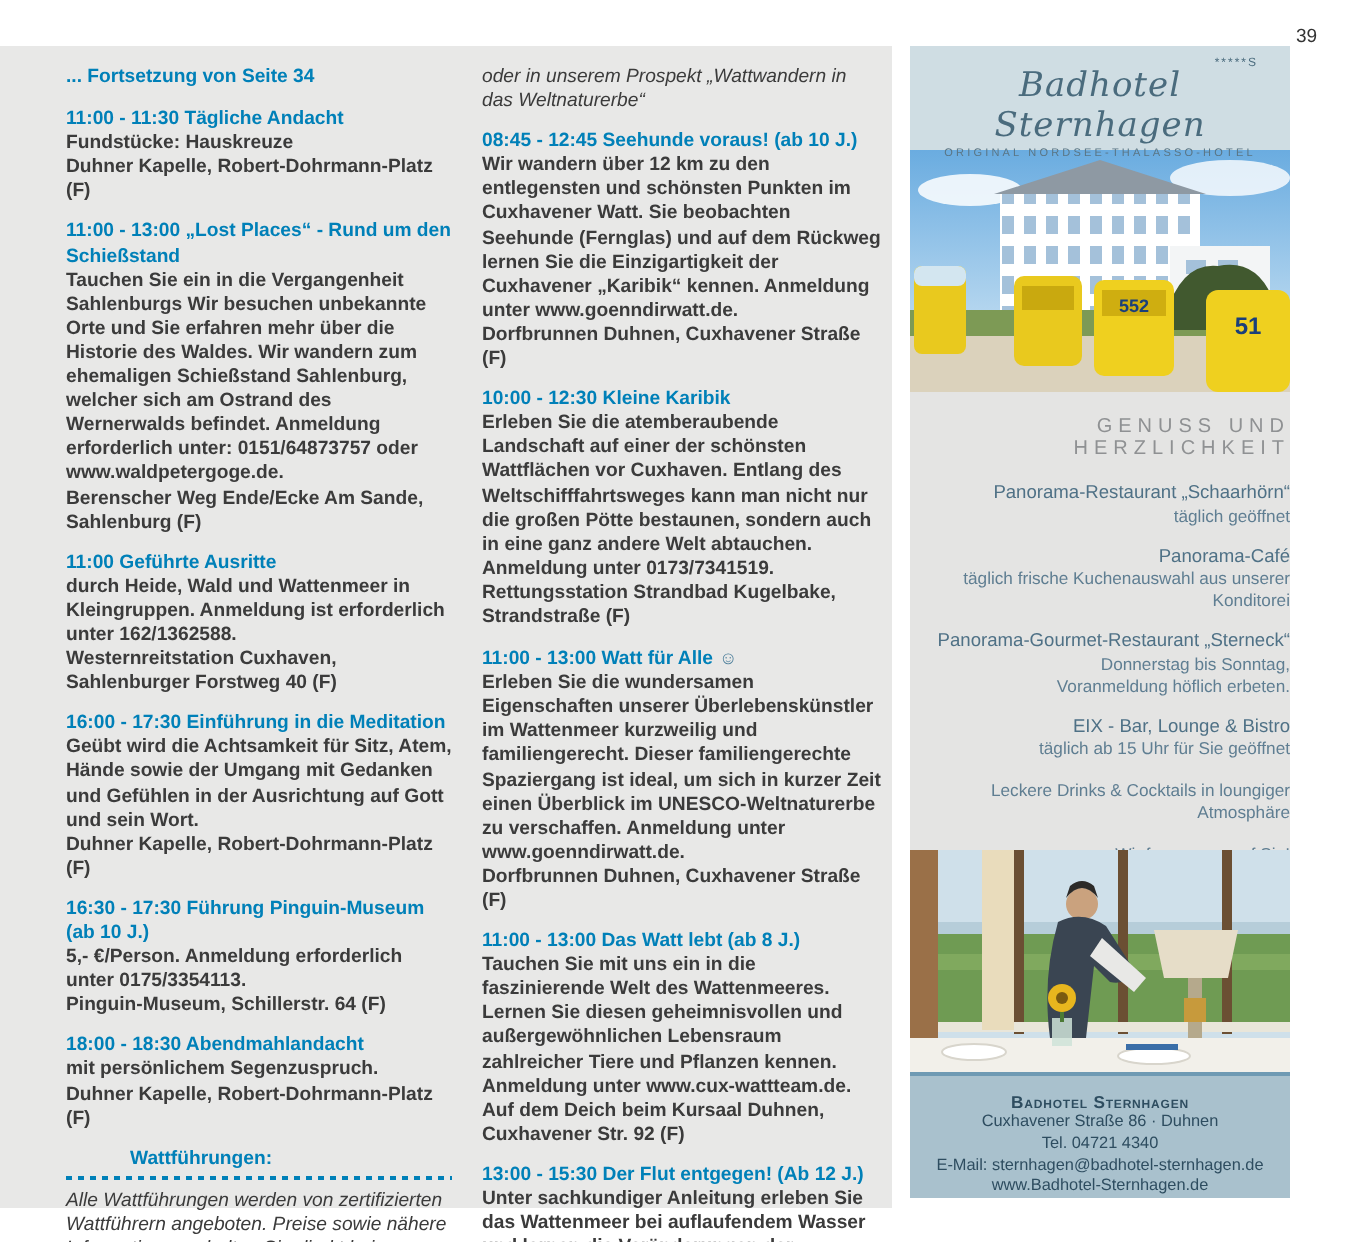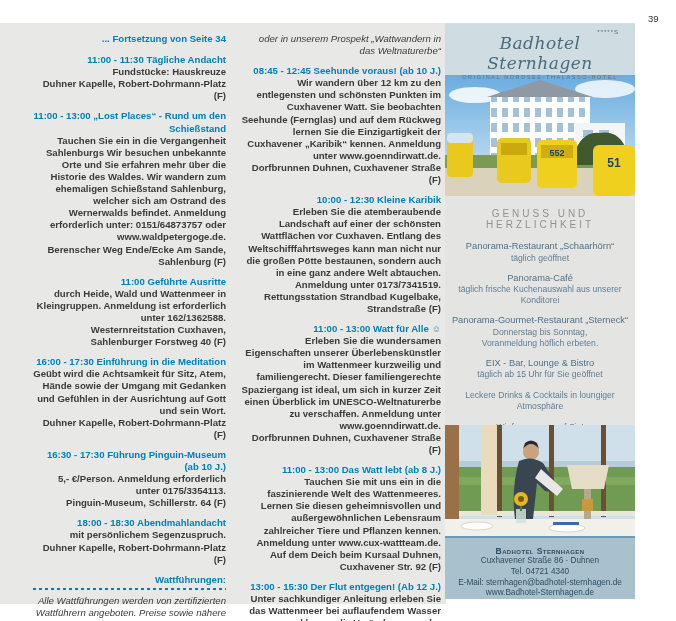--- a/index.html
+++ b/index.html
@@ -1,44 +1,44 @@
 <!DOCTYPE html>
 <html><head>
 <meta charset="utf-8">
 <style>
   html,body{margin:0;padding:0;background:#ffffff;}
   .page{position:relative;width:676px;height:621px;background:#ffffff;overflow:hidden;
         font-family:"Liberation Sans",sans-serif;color:#3b3b3b;}
   .pagenum{position:absolute;top:13px;left:648px;font-size:9.5px;color:#333;}
 
   
-  .panel{position:absolute;left:0;top:23px;width:446px;height:581px;background:#e8e8e7;text-align:right;}
+  .panel{position:absolute;left:0;top:23px;width:446px;height:581px;background:#e8e8e7;}
   .col{position:absolute;top:10px;font-size:9.6px;line-height:12.1px;}
   .col-left{left:33px;width:193px;}
   .col-mid{left:241px;width:200px;}
 
   .continuation{color:#0080b8;font-weight:bold;margin-bottom:9px;}
   .event{margin-bottom:8px;}
   .ev-title{color:#0080b8;font-weight:bold;}
   .ev-icon{color:#4d7f9b;font-size:9px;margin-left:3px;}
   .ev-body,.ev-loc{color:#3b3b3b;font-weight:bold;}
   .italic-note{font-style:italic;color:#3b3b3b;}
   .watt-heading{color:#0080b8;font-weight:bold;margin-top:2px;margin-left:32px;}
   .dotted-rule{height:2px;margin:2px 0 5px 0;
      background:repeating-linear-gradient(90deg,#0080b8 0 3px,transparent 3px 6px);}
 
   
-  .ad{position:absolute;left:445px;top:23px;width:190px;height:580px;}
+  .ad{position:absolute;left:455px;top:23px;width:190px;height:580px;}
   .ad-logo{position:relative;height:52px;background:#cfdde3;text-align:center;color:#4a6b7d;}
   .ad-logo-script{font-family:"DejaVu Serif",serif;font-style:italic;font-size:17px;
       padding-top:10px;letter-spacing:0.5px;}
   .ad-logo-stars{position:absolute;top:6px;right:16px;font-size:6px;letter-spacing:1px;color:#4a6b7d;}
   .ad-logo-sub{font-size:5.5px;letter-spacing:1.6px;margin-top:1px;color:#5a7584;}
   .ad-photo{display:block;}
-  .ad-text{height:229px;background:#e4e4e3;text-align:center;box-sizing:border-box;padding-top:12px;}
+  .ad-text{height:229px;background:#e4e4e3;text-align:right;box-sizing:border-box;padding-top:12px;}
   .ad-genuss{font-size:10px;letter-spacing:3px;color:#8f9193;margin-bottom:11px;}
   .offer{margin-bottom:9px;}
   .offer-title{font-size:9.3px;font-weight:normal;color:#4f7186;line-height:11.5px;}
   .offer-line{font-size:8.6px;color:#5f7e92;line-height:11px;}
   .ad-extra{font-size:8.6px;color:#5f7e92;line-height:11px;margin-top:10px;}
   .ad-closing{font-size:8.6px;color:#5f7e92;margin-top:10px;}
   .ad-footer{height:63px;background:#a9c1cd;border-top:2px solid #6f9ab3;text-align:center;
       color:#2e4d60;box-sizing:border-box;padding-top:8px;}
   .ad-footer-name{font-variant-caps:small-caps;font-weight:bold;font-size:8.6px;letter-spacing:0.4px;}
   .ad-footer-line{font-size:8.2px;line-height:10.8px;}

